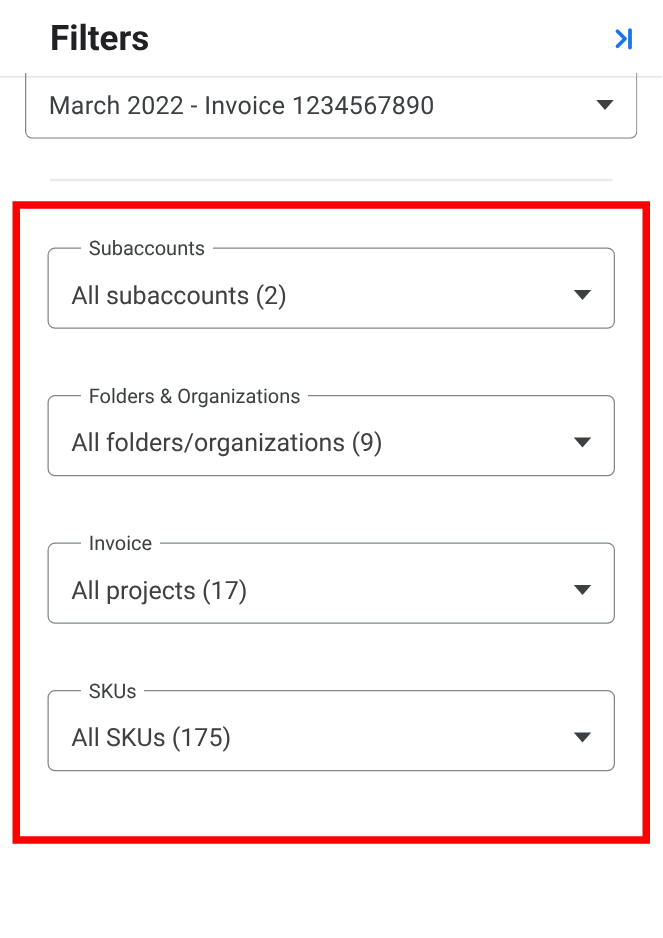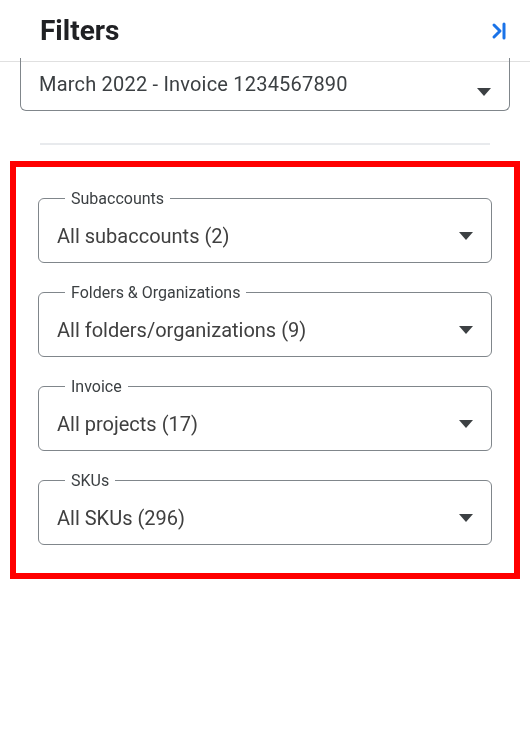--- a/index.html
+++ b/index.html
@@ -41,21 +41,21 @@
     }
     .invoice-dropdown {
       margin: 0 20px;
       border: 1px solid #80868b;
       border-radius: 6px;
       border-top-left-radius: 0;
       border-top-right-radius: 0;
       border-top: none;
       padding: 14px 18px;
       display: flex;
-      align-items: flex-end;
+      align-items: center;
       justify-content: space-between;
       cursor: pointer;
       position: relative;
       top: -4px;
     }
     .invoice-text {
       font-size: 20px;
       color: #3c4043;
       font-weight: 400;
       letter-spacing: 0.2px;
@@ -84,21 +84,21 @@
       border-top: 8px solid #3c4043;
     }
     fieldset.outlined {
       border: 1px solid #80868b;
       border-radius: 6px;
       padding: 16px 18px 14px 18px;
       display: flex;
       align-items: center;
       justify-content: space-between;
       cursor: pointer;
-      margin-bottom: 20px;
+      margin-bottom: 44px;
     }
     fieldset.outlined legend {
       padding: 0 6px;
       font-size: 16px;
       color: #3c4043;
       font-weight: 400;
       margin-left: 8px;
     }
   </style>
 </head>
@@ -137,17 +137,17 @@
 
   <fieldset class="outlined">
     <legend>Invoice</legend>
     <span class="field-value">All projects (17)</span>
     <span class="dropdown-arrow"></span>
   </fieldset>
 
 
   <fieldset class="outlined">
     <legend>SKUs</legend>
-    <span class="field-value">All SKUs (296)</span>
+    <span class="field-value">All SKUs (175)</span>
     <span class="dropdown-arrow"></span>
   </fieldset>
 
 </div>
 
 </body></html>

